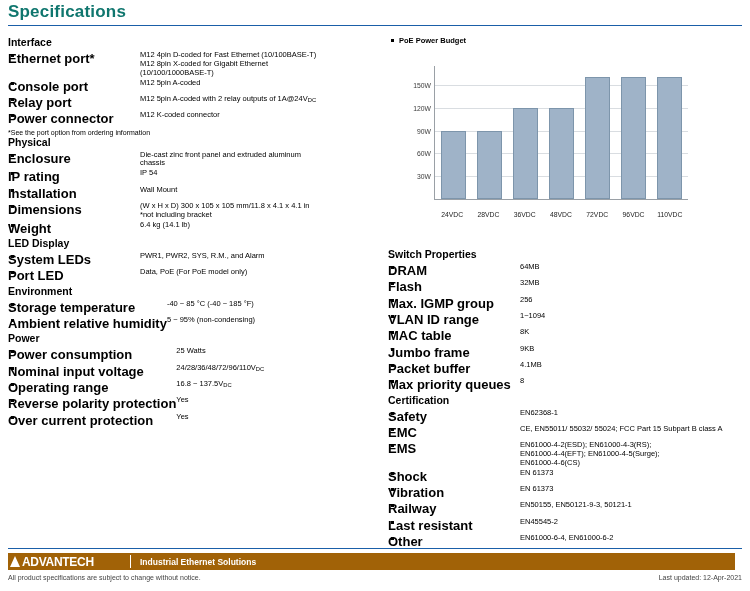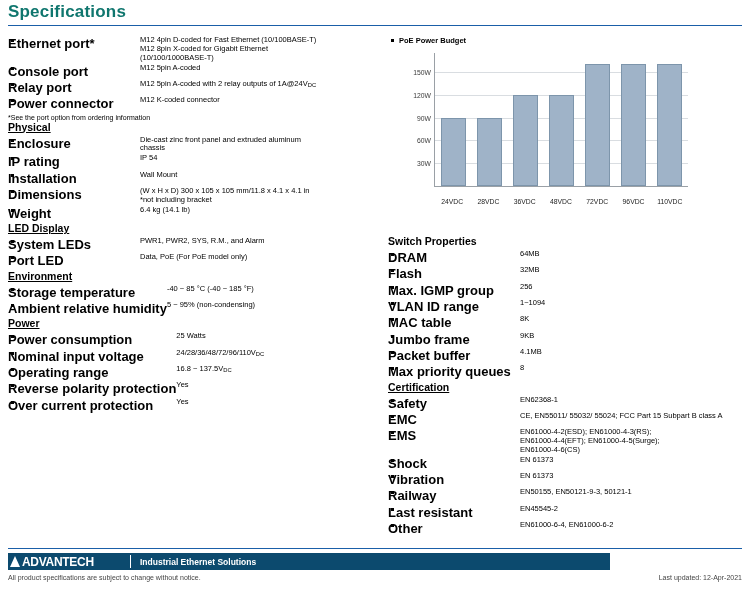--- a/index.html
+++ b/index.html
@@ -24,21 +24,21 @@
     position:absolute; left:8px; top:25px; width:734px; height:1px;
     background:#1a5fa8;
   }
 
   .col-left { position:absolute; left:8px; top:36px; width:370px; }
   .col-right { position:absolute; left:388px; top:36px; width:356px; }
 
   h2.sec {
     font-size:10.5px; font-weight:bold; margin:0 0 3px 0; color:#000;
   }
-  .sec-gap { margin-top:9px;text-decoration:underline; }
+  .sec-gap { margin-top:9px; }
 
   table.spec {
     width:100%; border-collapse:collapse;
   }
   table.spec td {
     vertical-align:top; padding:0 0 1px 0; line-height:1.18;
   }
   td.lbl {
     width:132px; font-weight:bold; font-size:13px;
     padding-left:11px; position:relative; white-space:nowrap;
@@ -48,21 +48,21 @@
     width:3px; height:3px; background:#000;
   }
   td.val { font-size:7.5px; }
   .sub { font-size:5.8px; vertical-align:-0.15em; }
 
   .note { font-size:7px; margin-top:1px; }
 
   
   .bullet-head {
     font-size:7.5px; font-weight:bold; padding-left:11px; position:relative;
-    margin-bottom:4px;
+    margin-bottom:17px;
   }
   .bullet-head:before {
     content:""; position:absolute; left:3px; top:3px;
     width:3px; height:3px; background:#000;
   }
 
   
   .chart-wrap { position:relative; width:300px; height:160px; margin-left:4px; }
   .chart-plot {
     position:absolute; left:42px; top:4px; right:4px; bottom:22px;
@@ -82,22 +82,22 @@
   }
   .xlabels {
     position:absolute; left:42px; right:4px; bottom:4px;
     display:flex; justify-content:space-around;
   }
   .xlabels span { font-size:6.8px; color:#222; width:34px; text-align:center; }
 
   
   .footer-rule { position:absolute; left:8px; top:548px; width:734px; height:1px; background:#1a5fa8; }
   .footer-bar {
-    position:absolute; left:8px; top:553px; width:602px; height:17px;
-    background:#0c4a6e;
+    position:absolute; left:8px; top:553px; width:727px; height:17px;
+    background:#a16207;
   }
   .logo {
     position:absolute; left:0; top:0; height:17px; width:118px;
     color:#fff; font-size:12px; font-weight:bold; letter-spacing:-0.3px;
     display:flex; align-items:center; padding-left:14px;
   }
   .logo-mark {
     position:absolute; left:2px; top:3px; width:10px; height:11px;
     background:#fff;
     clip-path:polygon(50% 0%, 100% 100%, 0% 100%);
@@ -113,20 +113,21 @@
 </head>
 <body>
 
 <div id="page">
 
   <div class="title">Specifications</div>
   <div class="title-rule"></div>
 
   <div class="col-left">
 
+    <h2 class="sec">Interface</h2>
     <table class="spec">
       <tbody>
           <tr>
         <td class="lbl">Ethernet port*</td>
         <td class="val">M12 4pin D-coded for Fast Ethernet (10/100BASE-T)<br>M12 8pin X-coded for Gigabit Ethernet<br>(10/100/1000BASE-T)</td>
       </tr>
       <tr>
         <td class="lbl">Console port</td>
         <td class="val">M12 5pin A-coded</td>
       </tr>

